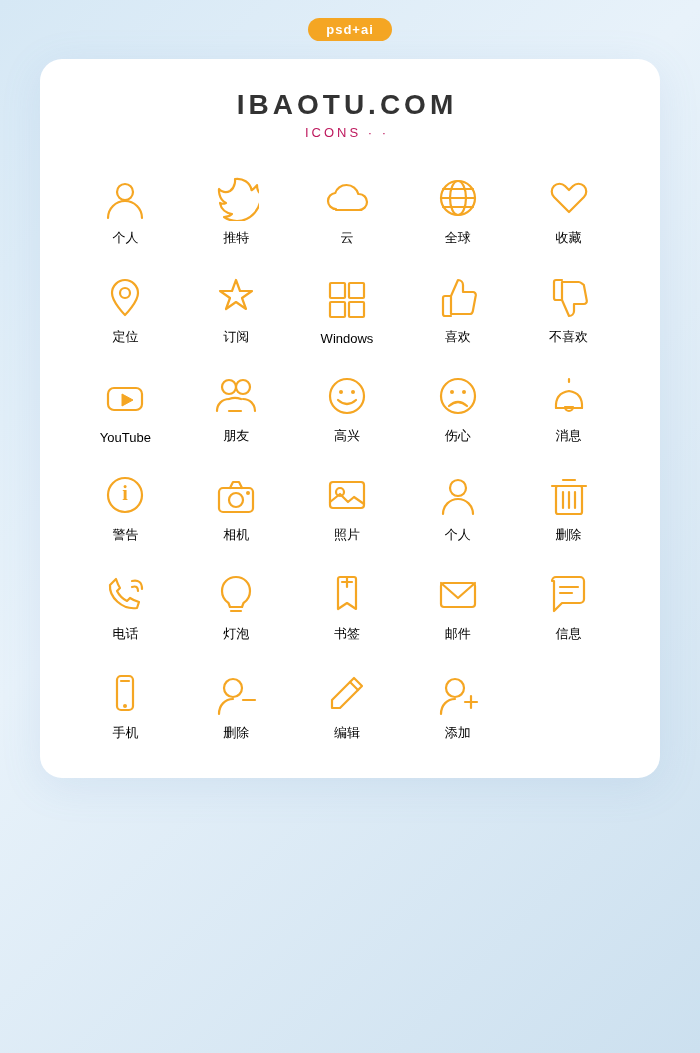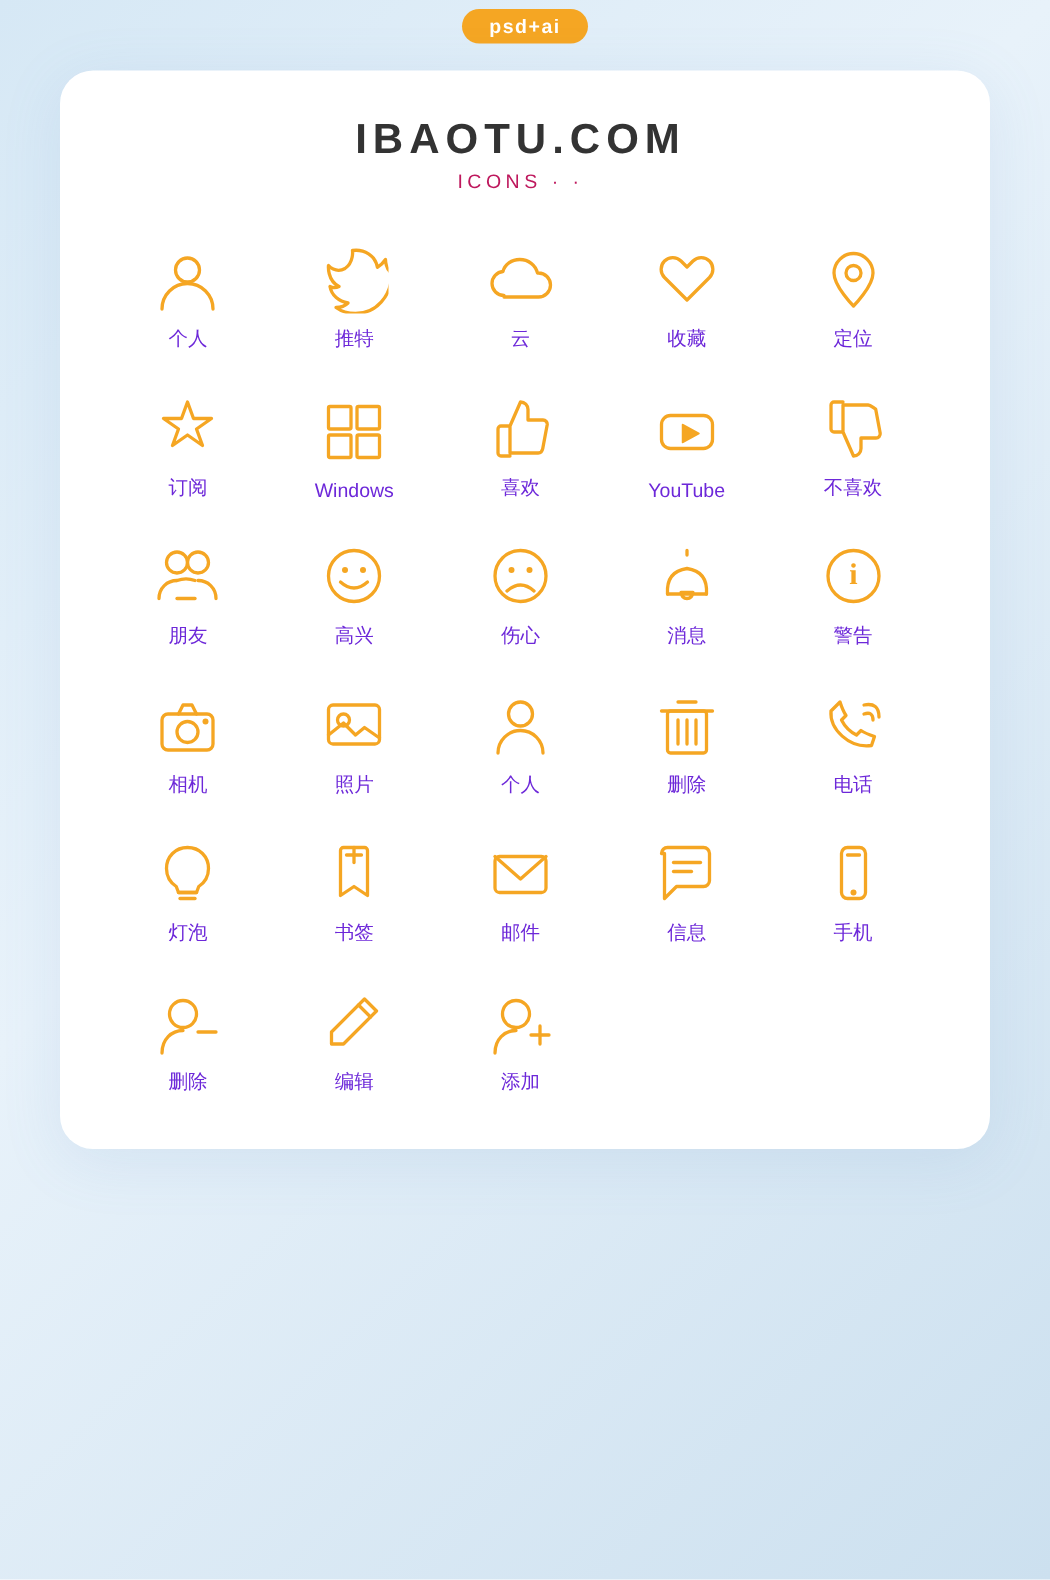--- a/index.html
+++ b/index.html
@@ -14,21 +14,21 @@
       font-family: 'PingFang SC', 'Microsoft YaHei', sans-serif;
       position: relative;
     }
     .top-badge {
       background: #f5a623;
       color: white;
       font-size: 13px;
       font-weight: bold;
       padding: 4px 18px;
       border-radius: 14px;
-      margin-top: 6px;
+      margin-top: 18px;
       margin-bottom: 18px;
       letter-spacing: 1px;
     }
     .card {
       background: white;
       border-radius: 22px;
       width: 620px;
       padding: 30px 36px 30px 30px;
       box-shadow: 0 8px 40px rgba(100,150,200,0.13);
       margin-bottom: 45px;
@@ -68,21 +68,21 @@
       display: flex;
       align-items: center;
       justify-content: center;
     }
     .icon-svg svg {
       width: 46px;
       height: 46px;
     }
     .icon-label {
       font-size: 13px;
-      color: #6d28d9;
+      color: #000000;
       text-align: center;
       white-space: nowrap;
     }
     .orange { stroke: #f5a623; fill: none; stroke-width: 2.2; stroke-linecap: round; stroke-linejoin: round; }
   </style>
 </head>
 <body>
 
 <div class="top-badge">psd+ai</div>
 
@@ -113,20 +113,32 @@
         <div class="icon-svg">
           <svg viewBox="0 0 46 46" xmlns="http://www.w3.org/2000/svg">
             <path d="M12 34c-4.4 0-8-3.6-8-8 0-4.2 3.2-7.6 7.3-8C12.5 13.4 17 10 22.5 10c5.8 0 10.6 3.8 11.8 9H35c4.4 0 8 3.6 8 8s-3.6 8-8 8H12z" class="orange"></path>
           </svg>
         </div>
         <span class="icon-label">云</span>
       </div>
       <div class="icon-cell">
         <div class="icon-svg">
           <svg viewBox="0 0 46 46" xmlns="http://www.w3.org/2000/svg">
+            <circle cx="23" cy="23" r="17" class="orange"></circle>
+          <ellipse cx="23" cy="23" rx="8" ry="17" class="orange"></ellipse>
+          <line x1="6" y1="23" x2="40" y2="23" class="orange"></line>
+          <line x1="8" y1="14" x2="38" y2="14" class="orange"></line>
+          <line x1="8" y1="32" x2="38" y2="32" class="orange"></line>
+          </svg>
+        </div>
+        <span class="icon-label">全球</span>
+      </div>
+      <div class="icon-cell">
+        <div class="icon-svg">
+          <svg viewBox="0 0 46 46" xmlns="http://www.w3.org/2000/svg">
             <path d="M23 37 L8 22c-3-3-3-8 0-11 3-3 8-3 11 0l4 4 4-4c3-3 8-3 11 0 3 3 3 8 0 11L23 37z" class="orange"></path>
           </svg>
         </div>
         <span class="icon-label">收藏</span>
       </div>
       <div class="icon-cell">
         <div class="icon-svg">
           <svg viewBox="0 0 46 46" xmlns="http://www.w3.org/2000/svg">
             <path d="M23 6c-7 0-13 6-13 13 0 9 13 22 13 22s13-13 13-22C36 12 30 6 23 6z" class="orange"></path>
              <circle cx="23" cy="19" r="5" class="orange"></circle>
@@ -157,33 +169,33 @@
         <div class="icon-svg">
           <svg viewBox="0 0 46 46" xmlns="http://www.w3.org/2000/svg">
             <path d="M16 42H10c-1.1 0-2-.9-2-2V24c0-1.1.9-2 2-2h6M16 22l7-16c2.8 0 5 2.2 5 5v7h10c1.7 0 3 1.5 2.8 3.2l-3 16c-.3 1.5-1.5 2.8-3 2.8H16V22z" class="orange"></path>
           </svg>
         </div>
         <span class="icon-label">喜欢</span>
       </div>
       <div class="icon-cell">
         <div class="icon-svg">
           <svg viewBox="0 0 46 46" xmlns="http://www.w3.org/2000/svg">
+            <path d="M16 6H10c-1.1 0-2 .9-2 2v16c0 1.1.9 2 2 2h6M16 26l7 16c2.8 0 5-2.2 5-5v-7h10c1.7 0 3-1.5 2.8-3.2l-3-16C35.5 9.3 34.3 8 32.8 8H16V26z" class="orange"></path>
+          </svg>
+        </div>
+        <span class="icon-label">不喜欢</span>
+      </div>
+      <div class="icon-cell">
+        <div class="icon-svg">
+          <svg viewBox="0 0 46 46" xmlns="http://www.w3.org/2000/svg">
             <rect x="6" y="12" width="34" height="22" rx="6" class="orange"></rect>
             <polygon points="20,18 20,30 31,24" style="fill:#f5a623;stroke:#f5a623;stroke-linejoin:round"></polygon>
           </svg>
         </div>
         <span class="icon-label">YouTube</span>
-      </div>
-      <div class="icon-cell">
-        <div class="icon-svg">
-          <svg viewBox="0 0 46 46" xmlns="http://www.w3.org/2000/svg">
-            <path d="M16 6H10c-1.1 0-2 .9-2 2v16c0 1.1.9 2 2 2h6M16 26l7 16c2.8 0 5-2.2 5-5v-7h10c1.7 0 3-1.5 2.8-3.2l-3-16C35.5 9.3 34.3 8 32.8 8H16V26z" class="orange"></path>
-          </svg>
-        </div>
-        <span class="icon-label">不喜欢</span>
       </div>
       <div class="icon-cell">
         <div class="icon-svg">
           <svg viewBox="0 0 46 46" xmlns="http://www.w3.org/2000/svg">
             <circle cx="16" cy="14" r="7" class="orange"></circle>
             <path d="M4 38c0-7 5.4-12 12-12" class="orange"></path>
             <circle cx="30" cy="14" r="7" class="orange"></circle>
             <path d="M30 26c6.6 0 12 5 12 12" class="orange"></path>
             <path d="M16 26c3.8-1.4 8.2-1.4 12 0" class="orange"></path>
             <path d="M16 38h12" class="orange"></path>

